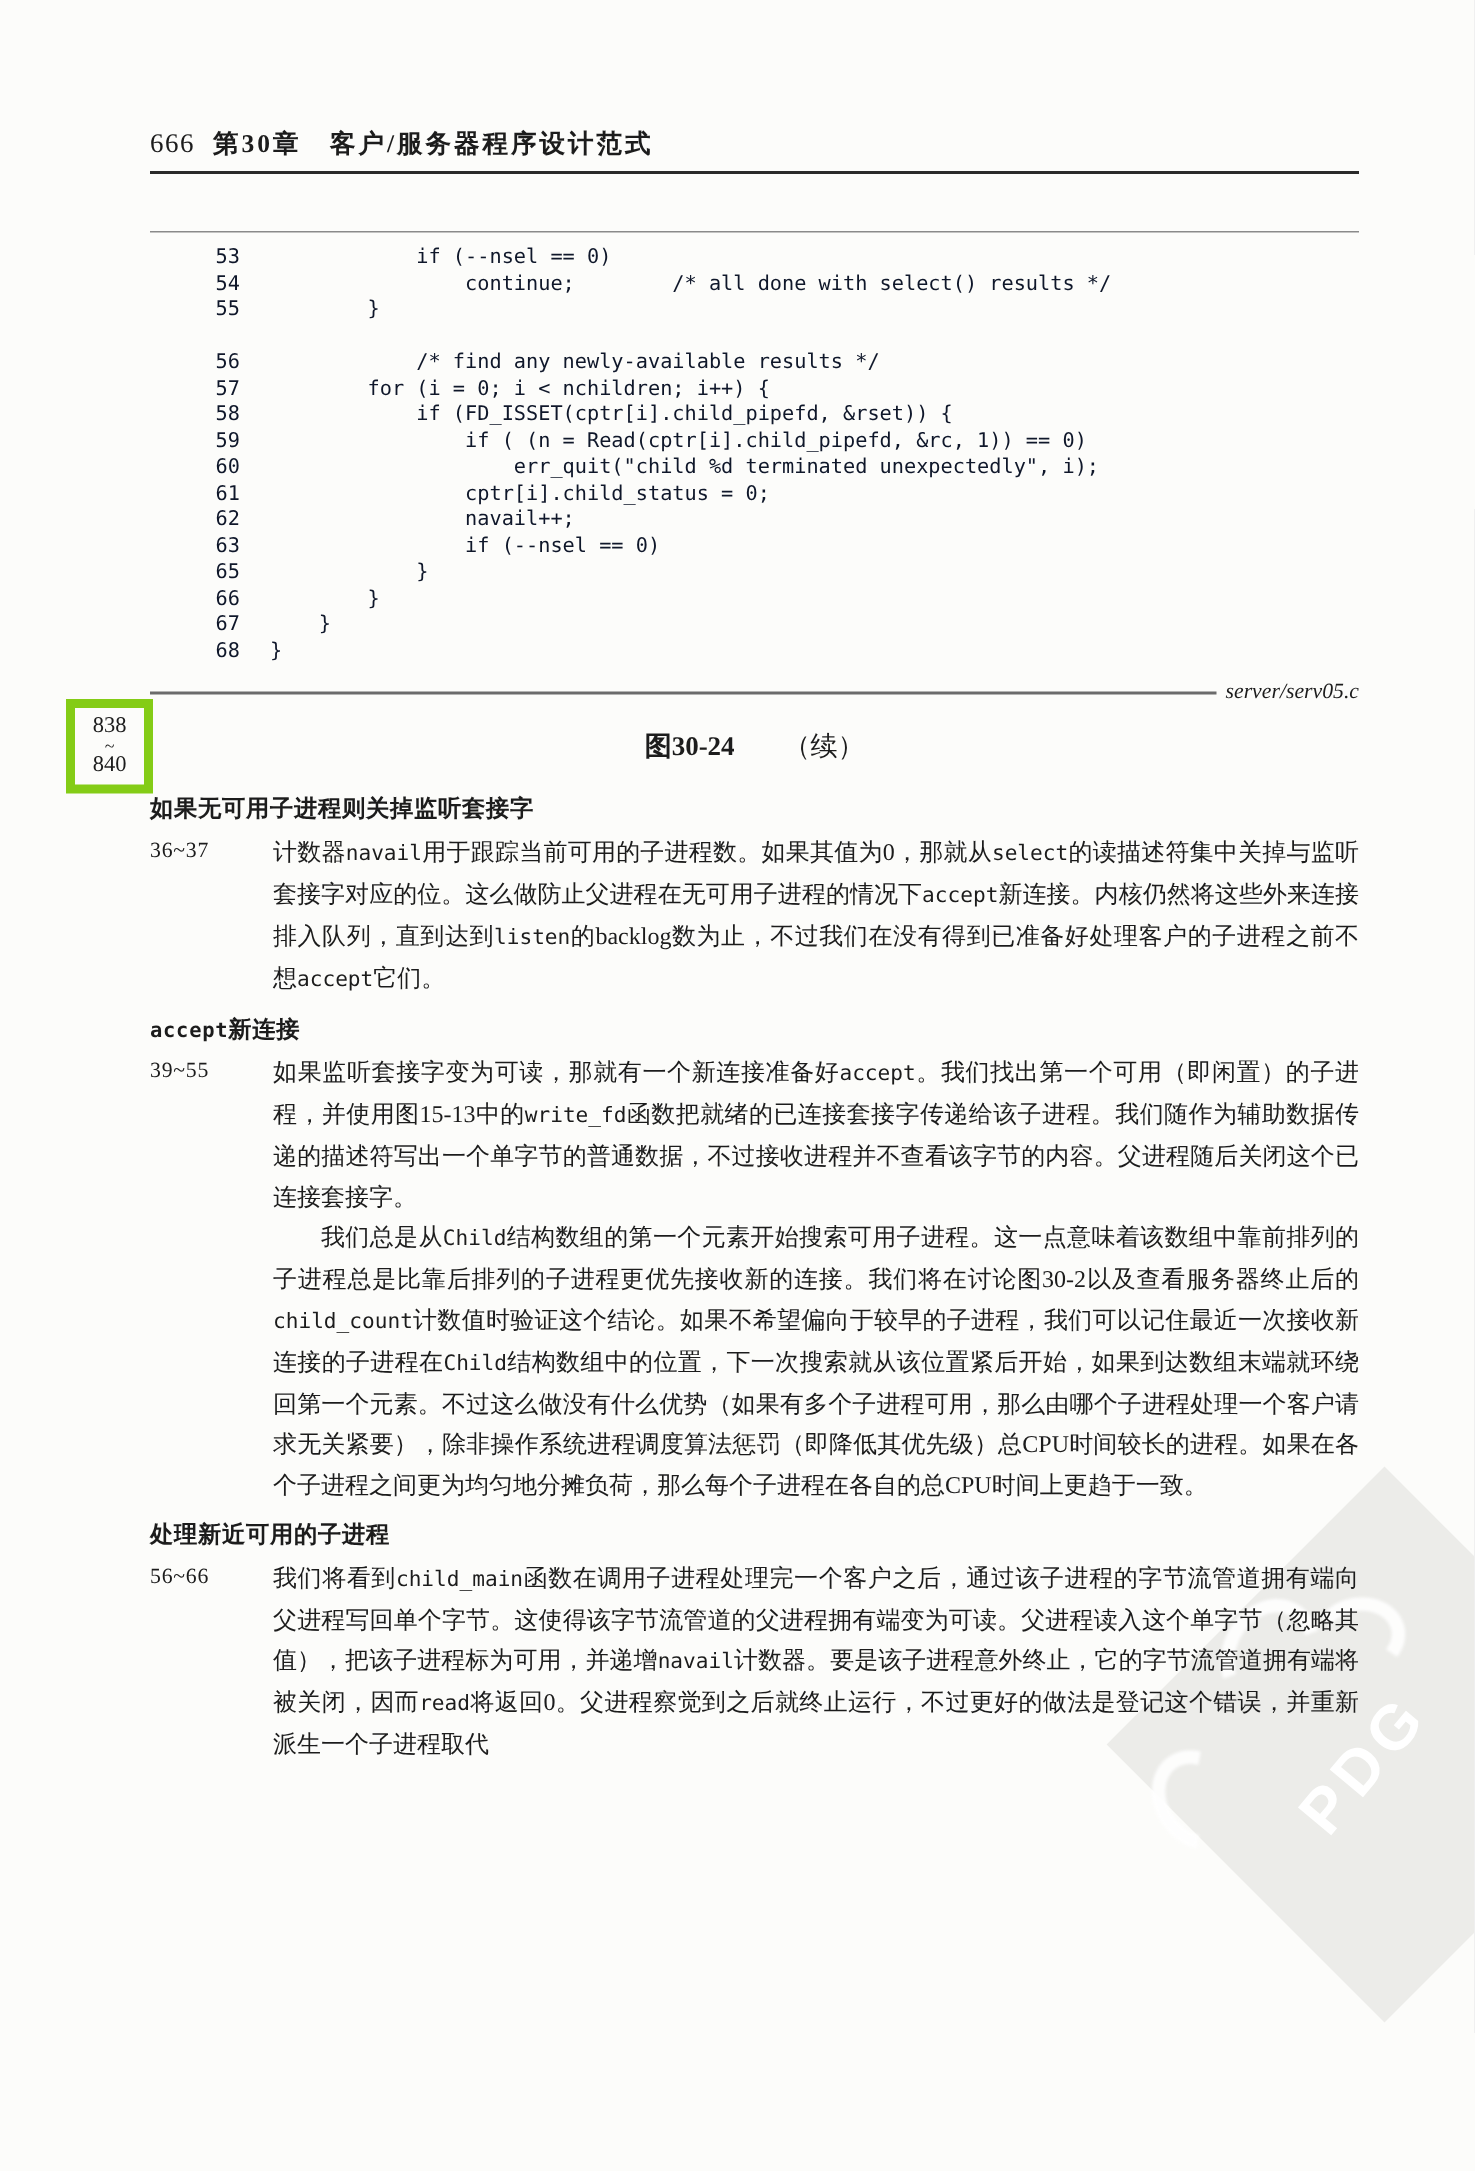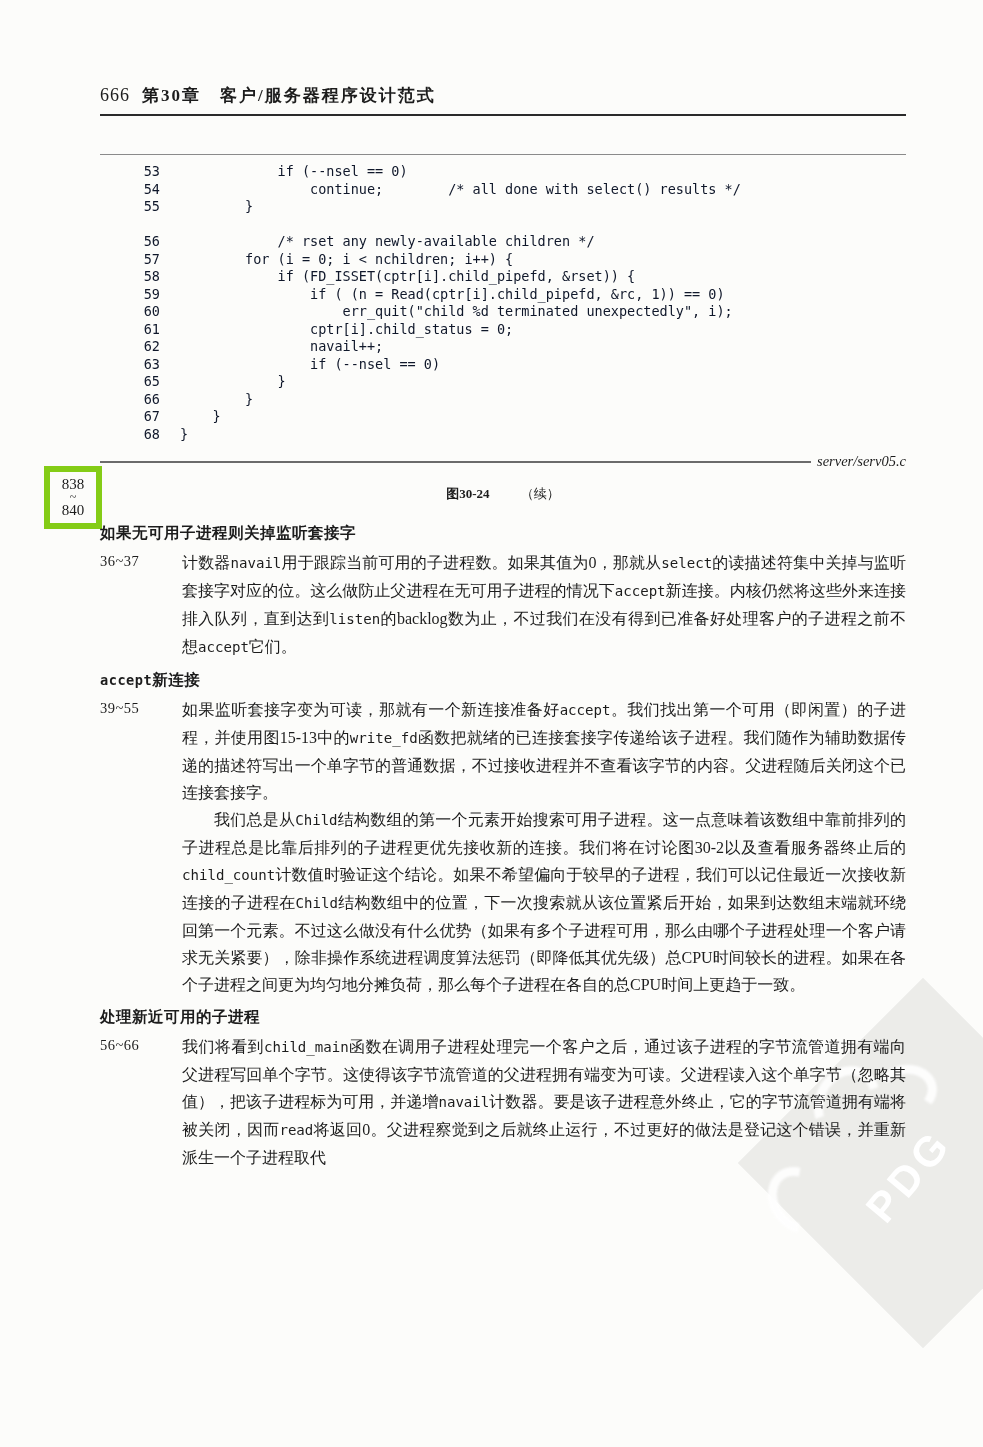--- a/index.html
+++ b/index.html
@@ -14,21 +14,21 @@
 
   
   .code-block{margin-top:38px;border-top:1px solid #8a8a8a;padding-top:8px;}
   .code-line{display:flex;line-height:17.5px;min-height:17.5px;
              font-family:"DejaVu Sans Mono","Liberation Mono",monospace;font-size:13.5px;color:#0f172a;}
   .code-line .no{width:60px;flex:none;text-align:right;}
   .code-line .src{white-space:pre;margin-left:20px;}
   .code-footer{display:flex;align-items:center;margin-top:10px;}
   .code-footer .rule{flex:1;border-top:2px solid #6b6b6b;height:0;}
   .code-footer .src-label{font-style:italic;font-size:14.5px;margin-left:6px;white-space:nowrap;}
-  .fig-caption{text-align:center;margin-top:15px;font-size:13px;}
+  .fig-caption{text-align:center;margin-top:15px;font-size:18px;}
   .fig-caption .fig-no{font-weight:600;margin-right:28px;}
 
   
   .sections{margin-top:20px;}
   .sec-heading{font-family:"Liberation Sans","DejaVu Sans",sans-serif;font-weight:700;
                font-size:15.5px;margin:9px 0 5px 0;letter-spacing:.5px;}
   .sec-heading .mono{font-weight:700;}
   .para{display:grid;grid-template-columns:82px 1fr;}
   .para .label{font-size:14.5px;padding-top:4px;letter-spacing:.5px;}
   .para .body{font-size:16px;line-height:27px;text-align:justify;}
@@ -95,21 +95,21 @@
     <span class="src">        }</span>
   </div>
 
   <div class="code-line">
     <span class="no"></span>
     <span class="src"></span>
   </div>
 
   <div class="code-line">
     <span class="no">56</span>
-    <span class="src">            /* rset any newly-available children */</span>
+    <span class="src">            /* find any newly-available results */</span>
   </div>
 
   <div class="code-line">
     <span class="no">57</span>
     <span class="src">        for (i = 0; i &lt; nchildren; i++) {</span>
   </div>
 
   <div class="code-line">
     <span class="no">58</span>
     <span class="src">            if (FD_ISSET(cptr[i].child_pipefd, &amp;rset)) {</span>

